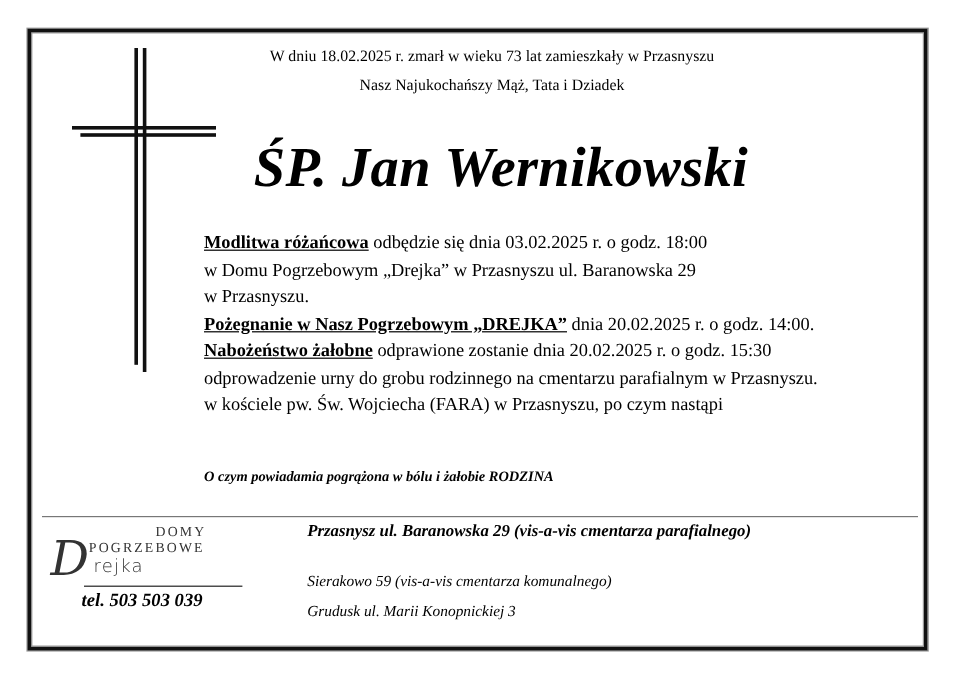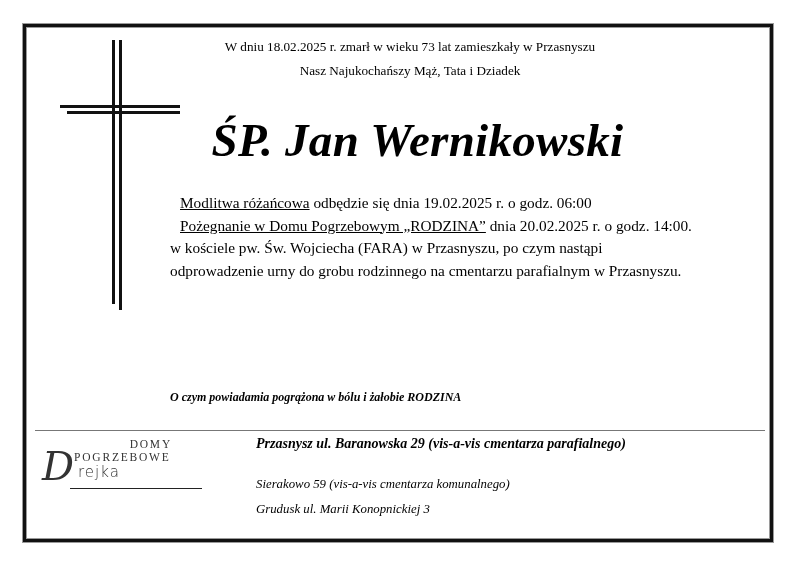--- a/index.html
+++ b/index.html
@@ -61,23 +61,22 @@
     .body-text {
       position: absolute;
       left: 170px;
       top: 192px;
       width: 600px;
       font-size: 15.3px;
       line-height: 22.5px;
       white-space: nowrap;
     }
     .body-text .bu {
-      font-weight: normal;
+      font-weight: bold;
       text-decoration: underline;
-      margin-left: 10px;
     }
     .closing {
       position: absolute;
       left: 170px;
       top: 387px;
       font-size: 12px;
       font-weight: bold;
       font-style: italic;
       line-height: 20px;
       white-space: nowrap;
@@ -184,33 +183,37 @@
   <div class="h h1"></div>
   <div class="h h2"></div>
 </div>
 
 <div class="line-top l1">W dniu 18.02.2025 r. zmarł w wieku 73 lat zamieszkały w Przasnyszu</div>
 <div class="line-top l2">Nasz Najukochańszy Mąż, Tata i Dziadek</div>
 
 <div class="name">ŚP.  Jan Wernikowski</div>
 
 <div class="body-text">
-  <div><span class="bu">Modlitwa różańcowa</span><span> odbędzie się dnia 19.02.2025 r. o godz. 06:00</span></div>
-  <div><span class="bu">Pożegnanie w Domu Pogrzebowym „RODZINA”</span><span> dnia 20.02.2025 r. o godz. 14:00.</span></div>
+  <div><span class="bu">Modlitwa różańcowa</span><span> odbędzie się dnia 03.02.2025 r. o godz. 18:00</span></div>
+  <div><span>w Domu Pogrzebowym „Drejka” w Przasnyszu ul. Baranowska 29</span></div>
+  <div><span>w Przasnyszu.</span></div>
+  <div><span class="bu">Pożegnanie w Nasz Pogrzebowym „DREJKA”</span><span> dnia 20.02.2025 r. o godz. 14:00.</span></div>
+  <div><span class="bu">Nabożeństwo żałobne</span><span> odprawione zostanie dnia 20.02.2025 r. o godz. 15:30</span></div>
+  <div><span>odprowadzenie urny do grobu rodzinnego na cmentarzu parafialnym w Przasnyszu.</span></div>
   <div><span>w kościele pw. Św. Wojciecha (FARA) w Przasnyszu, po czym nastąpi</span></div>
-  <div><span>odprowadzenie urny do grobu rodzinnego na cmentarzu parafialnym w Przasnyszu.</span></div>
 </div>
 
 <div class="closing">O czym powiadamia pogrążona w bólu i żałobie RODZINA</div>
 
 <div class="separator"></div>
 
 <div class="logo">
   <div class="domy">DOMY</div>
   <div class="pogrzebowe">POGRZEBOWE</div>
   <div class="d-glyph">D</div>
   <div class="rejka">rejka</div>
   <div class="underline"></div>
+  <div class="phone">tel. 503 503 039</div>
 </div>
 
 <div class="addr main">Przasnysz ul. Baranowska 29 (vis-a-vis cmentarza parafialnego)</div>
 <div class="addr a2">Sierakowo 59 (vis-a-vis cmentarza komunalnego)</div>
 <div class="addr a3">Grudusk ul. Marii Konopnickiej 3</div>
 
 </body></html>

